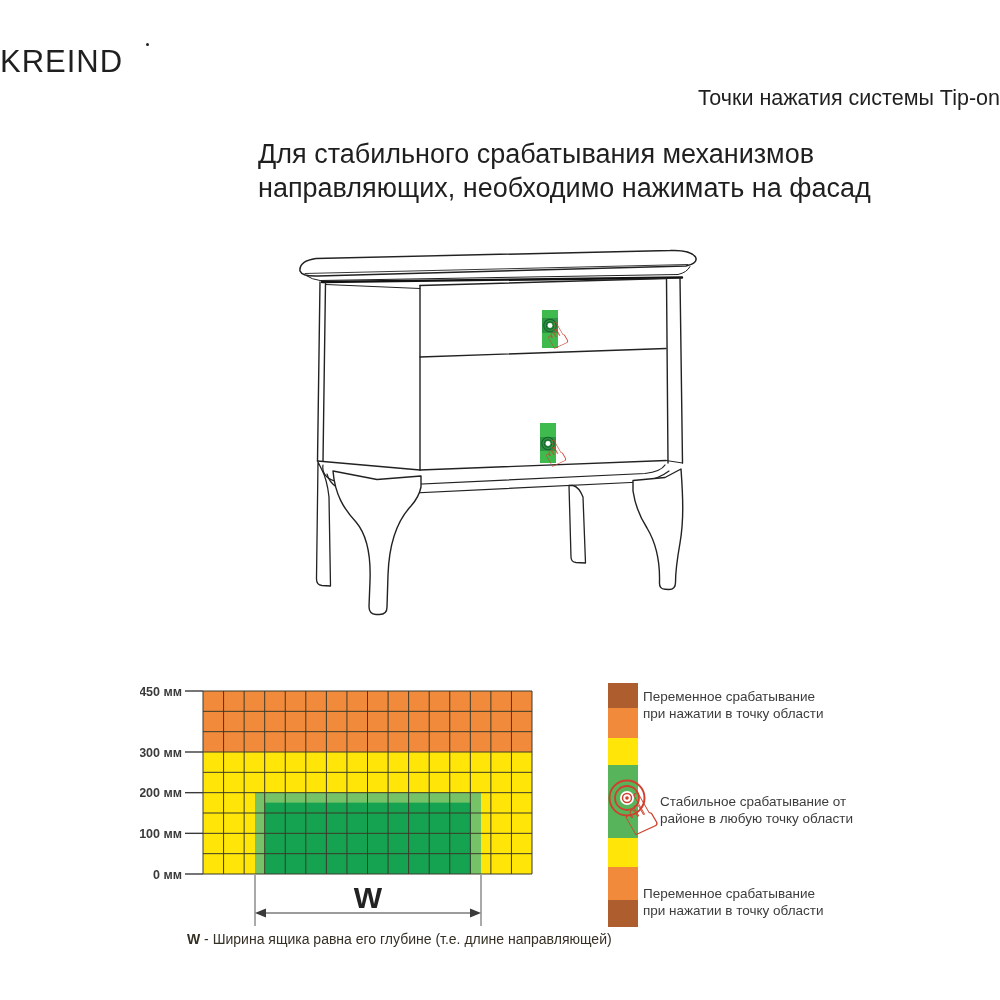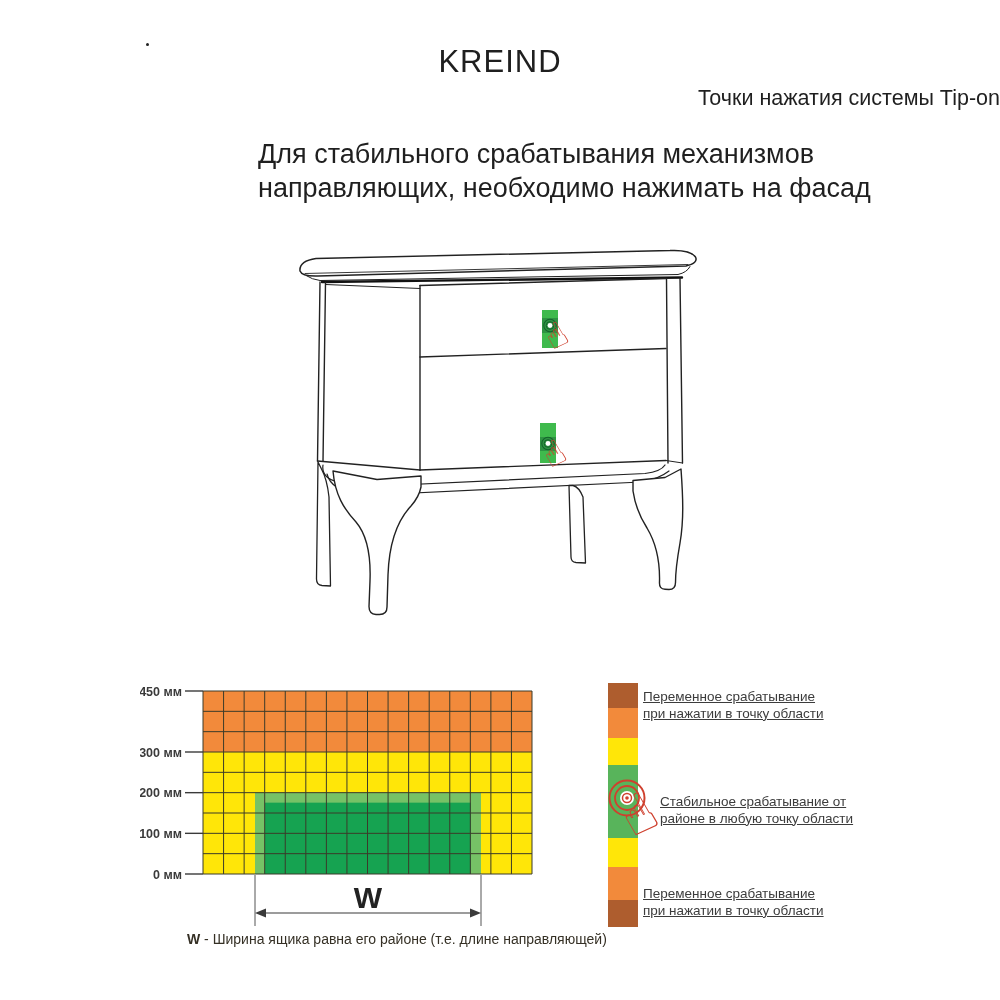--- a/index.html
+++ b/index.html
@@ -2,26 +2,26 @@
 <html><head>
 <meta charset="utf-8">
 <style>
   html,body{margin:0;padding:0;}
   body{
     width:1000px;height:1000px;background:#ffffff;position:relative;overflow:hidden;
     font-family:"Liberation Sans",sans-serif;color:#1f1f1f;
   }
   .abs{position:absolute;}
   #artifact-dot{left:146px;top:43px;width:3px;height:3px;background:#222;border-radius:50%;}
-  #brand{left:0;right:0;top:44px;text-align:center;font-size:31px;font-weight:500;letter-spacing:1px;margin:0;}
+  #brand{left:0;right:0;top:44px;font-size:31px;font-weight:500;letter-spacing:1px;margin:0;}
   #subtitle{left:0;right:0;top:86px;text-align:right;font-size:21.5px;font-weight:400;margin:0;}
   #intro{left:258px;top:138px;font-size:27px;line-height:33.5px;}
   #width-caption{left:187px;top:931px;font-size:14px;color:#353025;}
   #width-caption b{font-weight:bold;}
-  .leg-item{font-size:13.5px;line-height:16.5px;color:#3c3c3c;text-decoration:underline;}
+  .leg-item{font-size:13.5px;line-height:16.5px;color:#3c3c3c;}
   #legend-strip{left:608px;top:683px;width:30px;}
   #legend-strip .band{width:30px;}
   svg text{font-family:"Liberation Sans",sans-serif;}
   svg text.hand{font-family:"DejaVu Sans",sans-serif;}
 </style>
 </head>
 <body>
 
 <div class="abs" id="artifact-dot"></div>
 
@@ -129,21 +129,21 @@
     <text x="42" y="208.5" text-anchor="end" font-size="12.5" font-weight="bold" fill="#3a3a3a">0 мм</text>
     <line x1="115" y1="205" x2="115" y2="256" stroke="#555" stroke-width="1"></line>
     <line x1="341" y1="205" x2="341" y2="256" stroke="#555" stroke-width="1"></line>
     <line x1="121" y1="243" x2="335" y2="243" stroke="#3a3a3a" stroke-width="1.2"></line>
     <path d="M115,243 L126,238.5 L126,247.5 Z" fill="#3a3a3a"></path>
     <path d="M341,243 L330,238.5 L330,247.5 Z" fill="#3a3a3a"></path>
     <text x="228" y="238" text-anchor="middle" font-size="30" font-weight="bold" fill="#222">W</text>
   </svg>
 
 <div class="abs" id="width-caption">
-  <b>W</b><span> - Ширина ящика равна его районе (т.е. длине направляющей)</span>
+  <b>W</b><span> - Ширина ящика равна его глубине (т.е. длине направляющей)</span>
 </div>
 
 <div class="abs" id="legend-strip">
     <div class="band" style="height: 25px; background: rgb(174, 93, 46);"></div>
     <div class="band" style="height: 30px; background: rgb(242, 138, 59);"></div>
     <div class="band" style="height: 27px; background: rgb(255, 230, 8);"></div>
     <div class="band" style="height: 73px; background: rgb(88, 180, 91);"></div>
     <div class="band" style="height: 29px; background: rgb(255, 230, 8);"></div>
     <div class="band" style="height: 33px; background: rgb(242, 138, 59);"></div>
     <div class="band" style="height: 27px; background: rgb(174, 93, 46);"></div>

